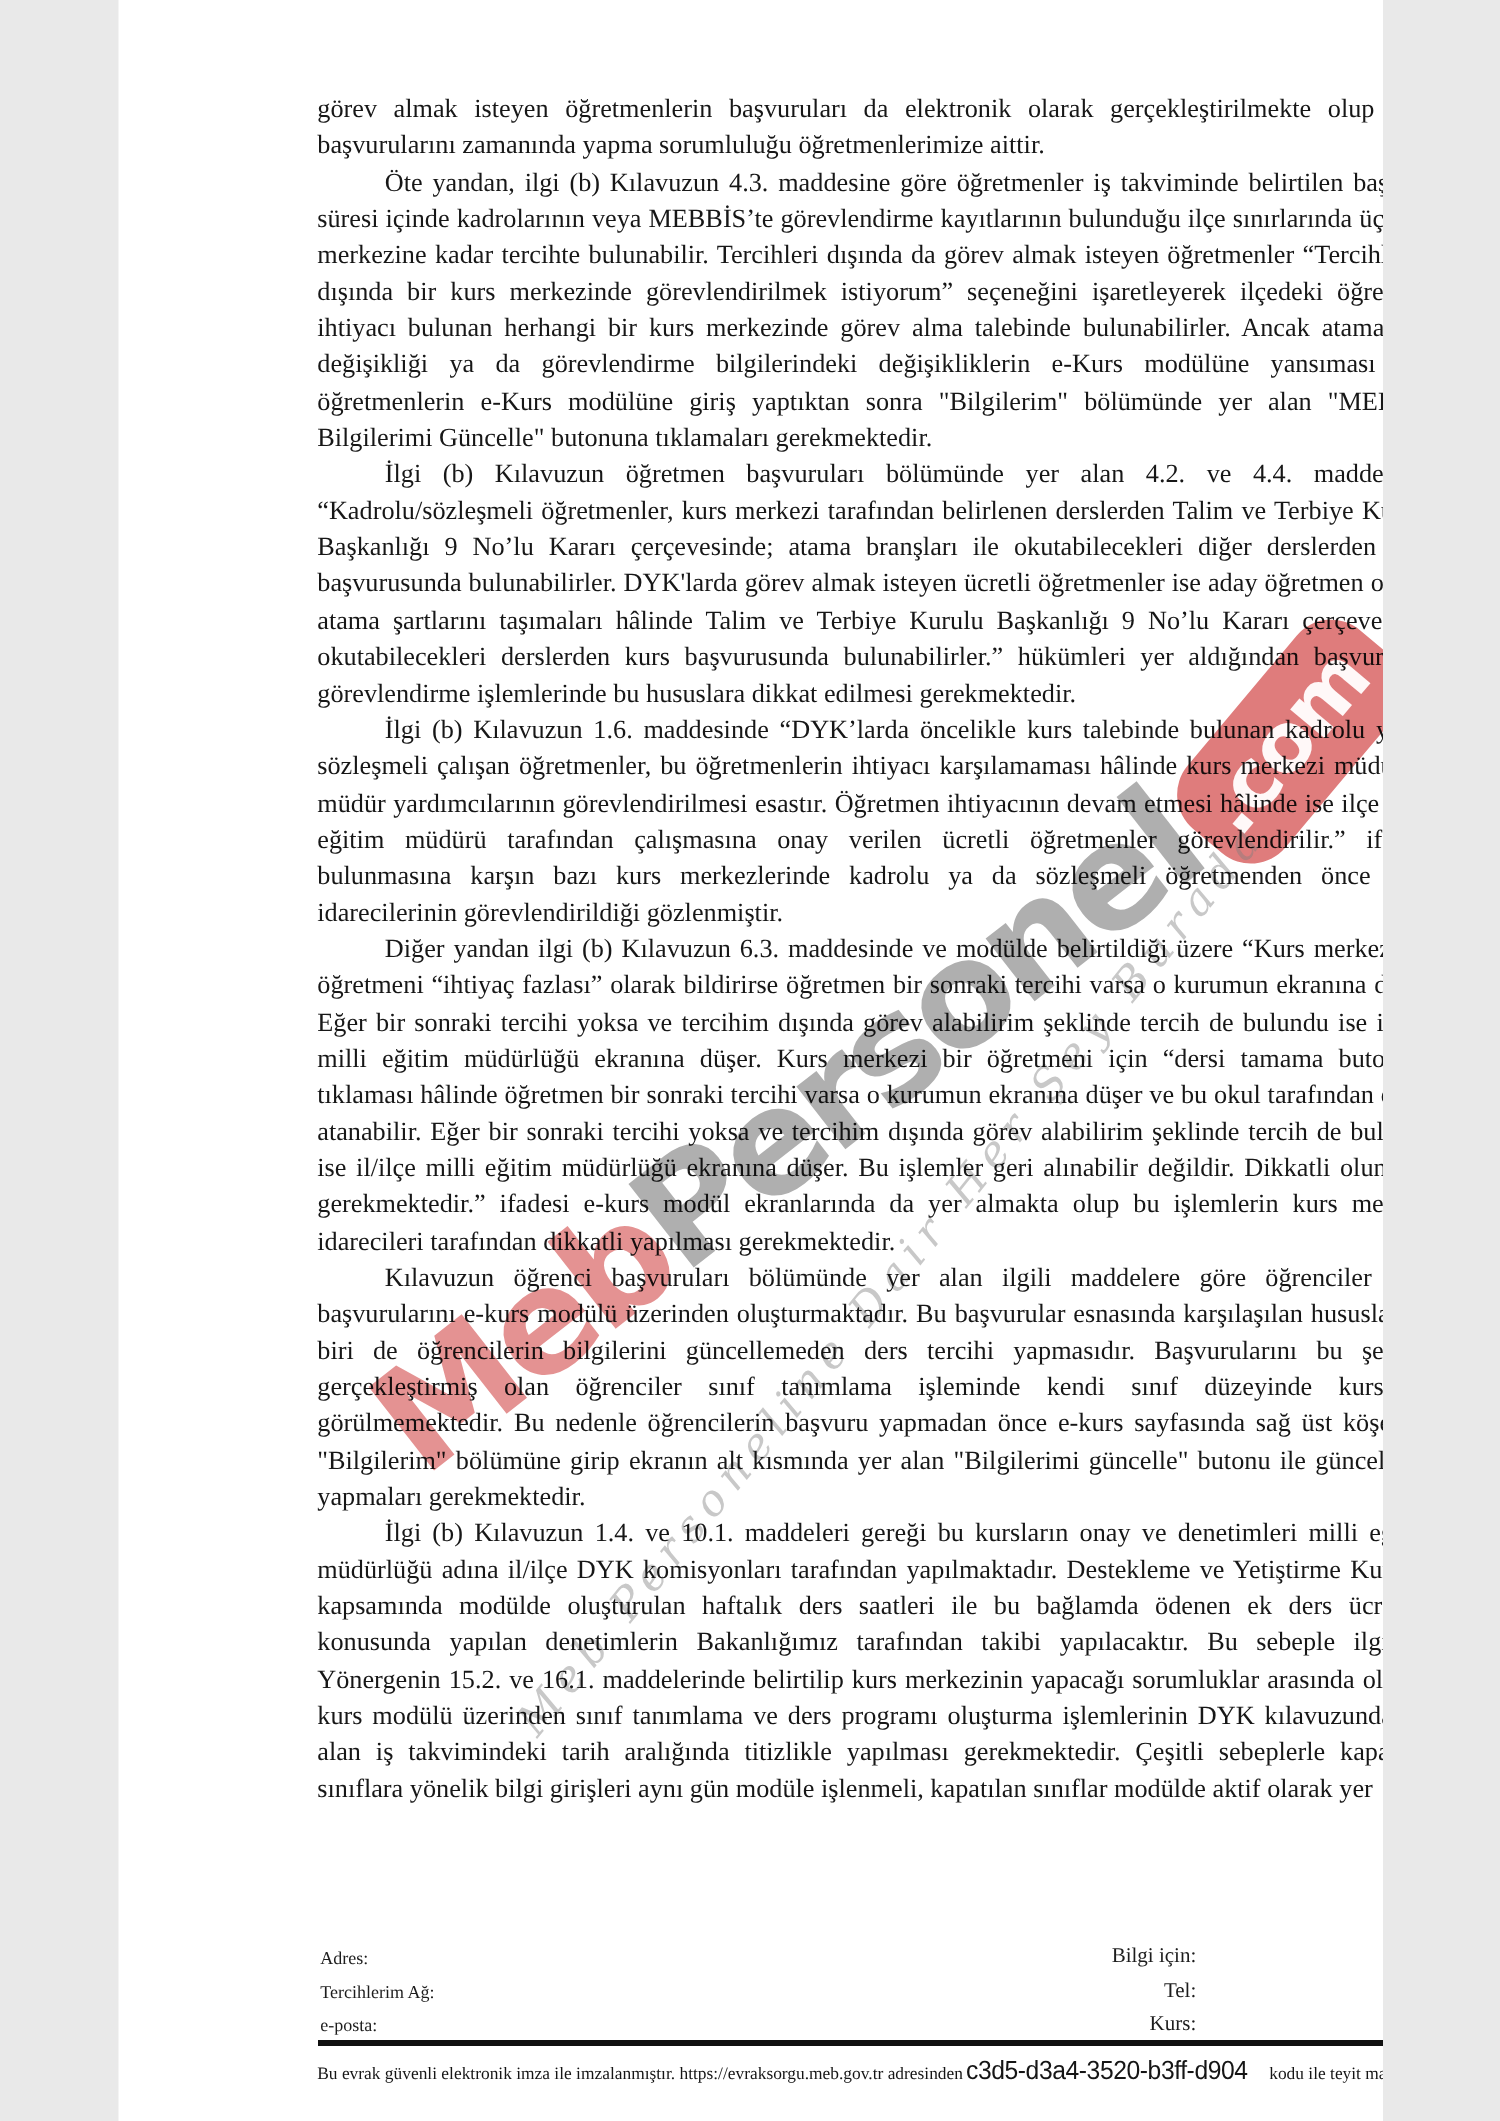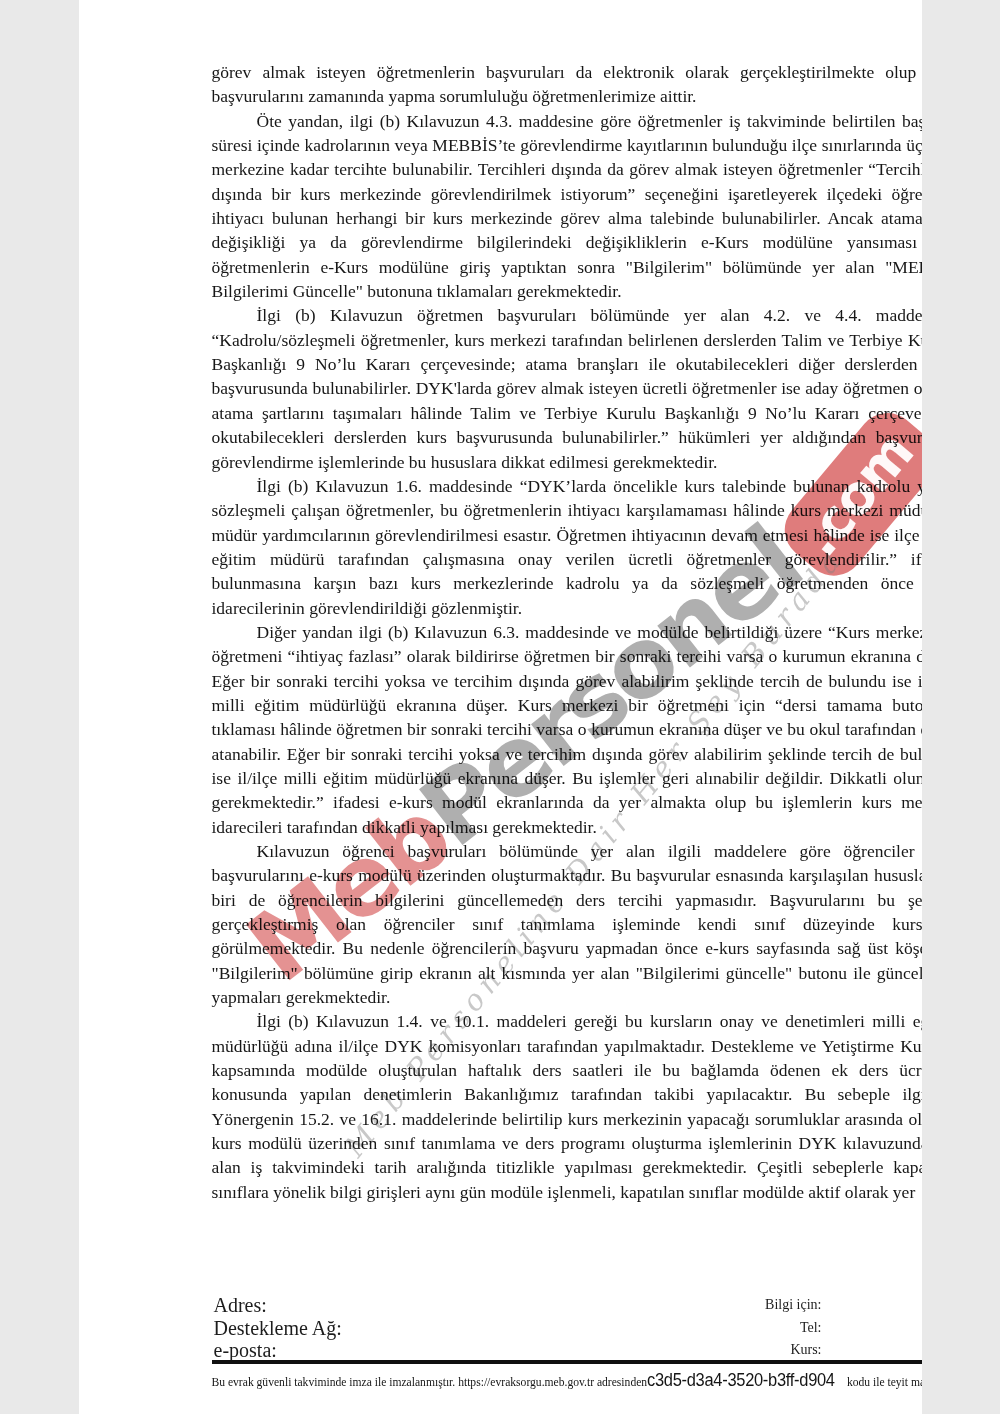--- a/index.html
+++ b/index.html
@@ -62,24 +62,24 @@
     font-style:italic;
     font-size:29px;
     letter-spacing:6px;
     color:#7d7d7d;
     opacity:.42;
   }
 
   
   .footer-left{
     position:absolute;left:135px;top:1294px;
-    font-size:20px;line-height:22.5px;color:#1d1d1d;
+    font-size:12px;line-height:22.5px;color:#1d1d1d;
   }
   .footer-right{
-    position:absolute;right:100px;top:1294px;
+    position:absolute;right:124px;top:1294px;
     font-size:14px;line-height:22.5px;color:#1d1d1d;
     text-align:right;
   }
   .footer-rule{
     position:absolute;left:133px;top:1360px;width:757px;height:3.5px;
     background:#101010;
   }
   .verification{
     position:absolute;left:133px;top:1370px;width:757px;
     display:flex;align-items:baseline;justify-content:space-between;
@@ -112,31 +112,31 @@
 
   <div class="watermark">
     <div class="wm-main">
       <span class="wm-meb">Meb</span><span class="wm-personel">Personel</span><span class="wm-badge">.com</span>
     </div>
     <div class="wm-tagline">Meb Personeline Dair Her Şey Burada</div>
   </div>
 
   <div class="footer-left">
     <div>Adres:</div>
-    <div>Destekleme Ağ:</div>
+    <div>Tercihlerim Ağ:</div>
     <div>e-posta:</div>
   </div>
 
   <div class="footer-right">
     <div>Bilgi için:</div>
     <div>Tel:</div>
     <div>Kurs:</div>
   </div>
 
   <div class="footer-rule"></div>
 
   <div class="verification">
-    <span class="v-text">Bu evrak güvenli takviminde imza ile imzalanmıştır. https://evraksorgu.meb.gov.tr adresinden</span>
+    <span class="v-text">Bu evrak güvenli elektronik imza ile imzalanmıştır. https://evraksorgu.meb.gov.tr adresinden</span>
     <span class="v-code">c3d5-d3a4-3520-b3ff-d904</span>
     <span class="v-text">kodu ile teyit maddesinde.</span>
   </div>
 
 </div>
 
 </body></html>

